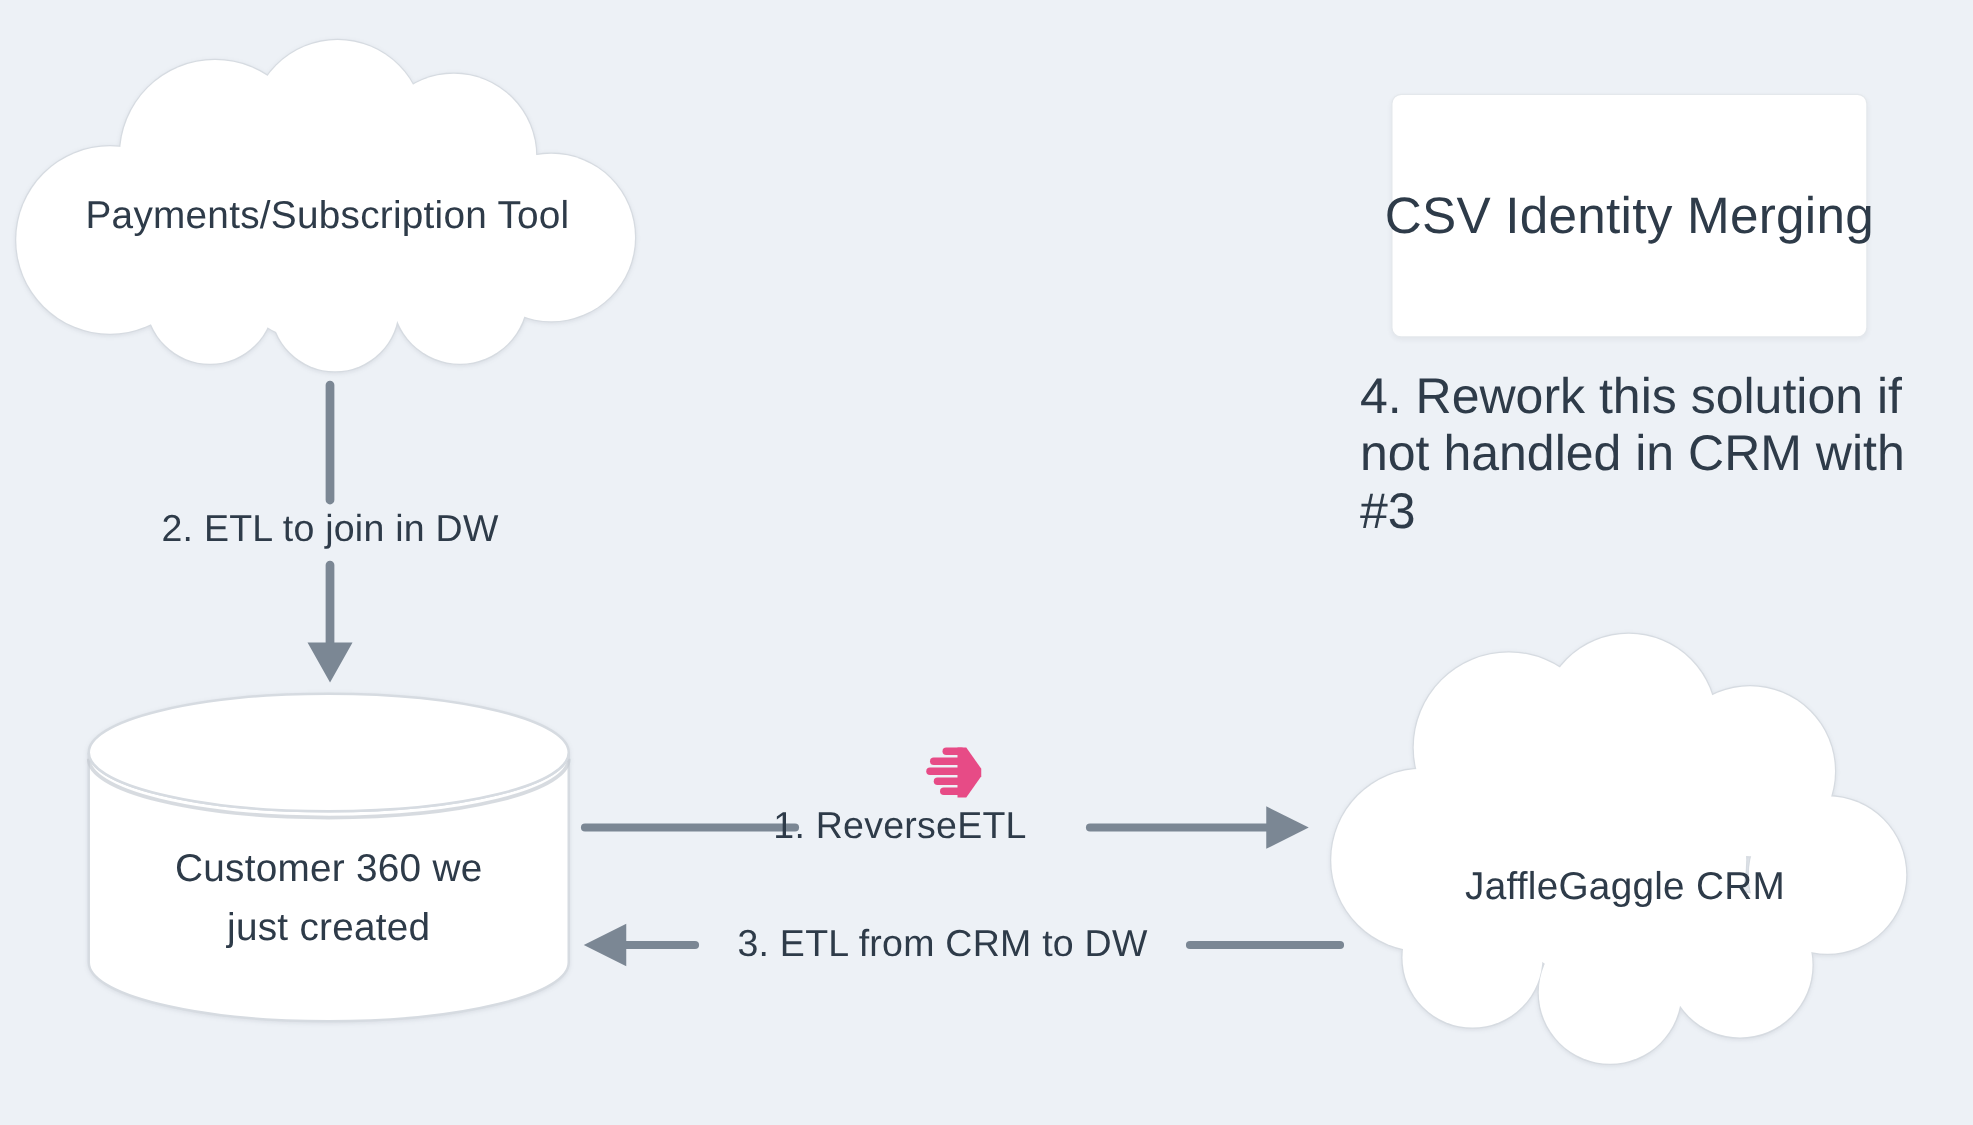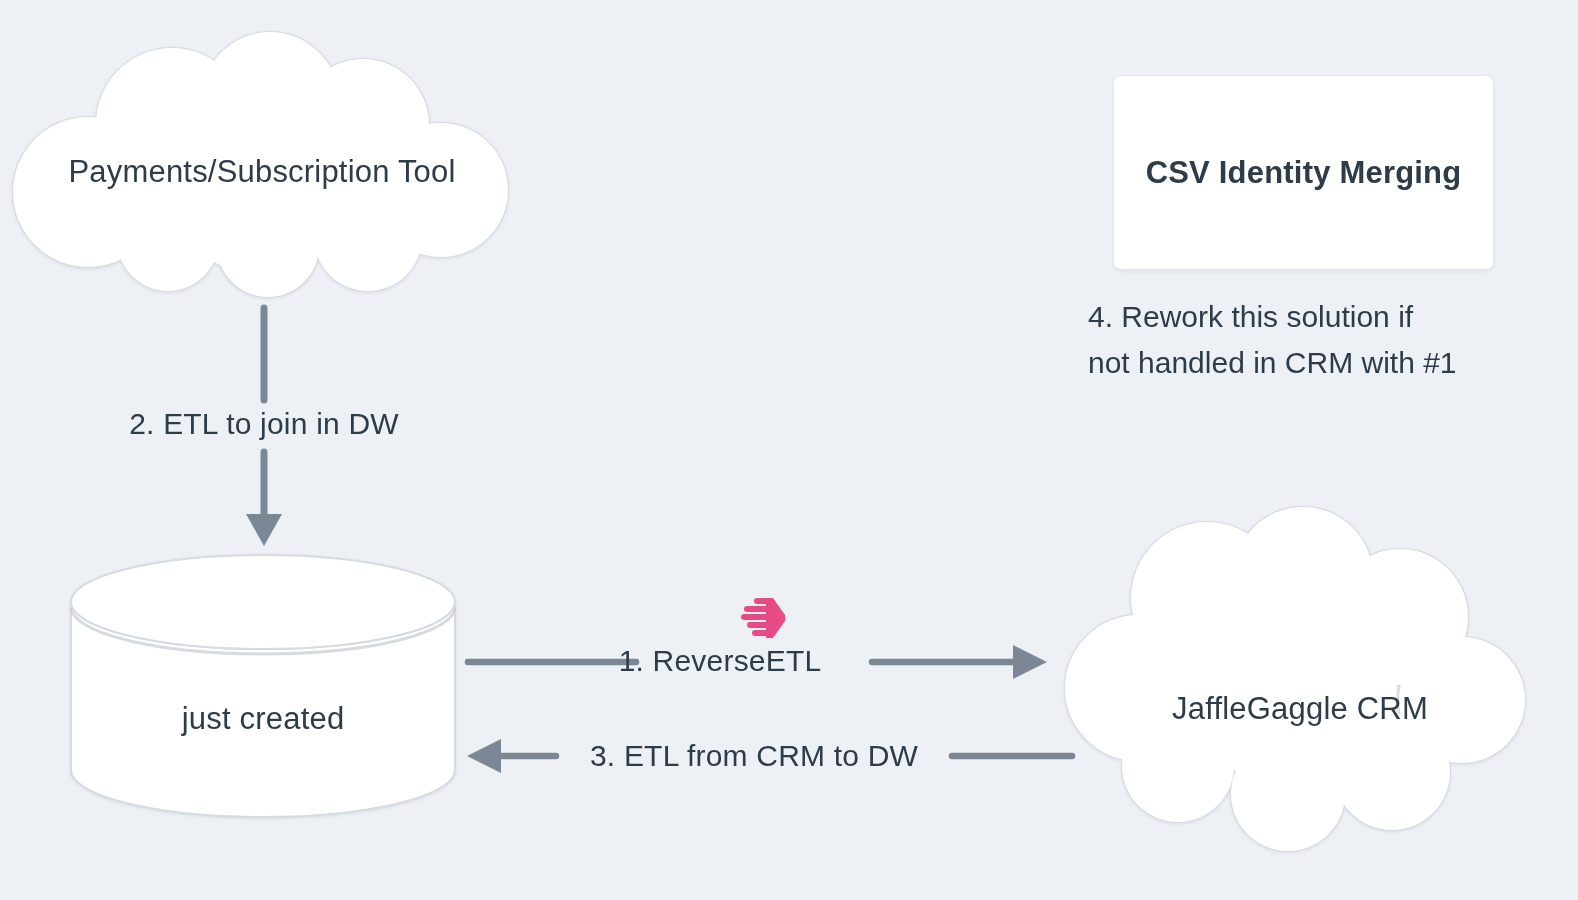--- a/index.html
+++ b/index.html
@@ -39,30 +39,30 @@
     width: 379px; height: 193px;
     background: #ffffff;
     border: 1px solid #e4e8ec;
     border-radius: 8px;
     box-shadow: 0 2px 4px rgba(45,59,74,0.06);
     display: flex;
     align-items: center;
     justify-content: center;
   }
   .csv-box .box-label {
-    font-size: 31px;
-    font-weight: 700;
+    font-size: 41px;
+    font-weight: 400;
     letter-spacing: 0.2px;
     color: #2e3b49;
     white-space: nowrap;
   }
   .note {
     position: absolute;
     left: 1088px; top: 294px;
-    font-size: 30px;
+    font-size: 40px;
     font-weight: 500;
     line-height: 46px;
     color: #2e3b49;
   }
   .note .line { display: block; }
 </style>
 </head>
 <body>
 
 <div class="canvas">
@@ -153,29 +153,30 @@
     </g>
   </svg>
 
   <div class="label" style="left:262px; top:172px;">Payments/Subscription Tool</div>
 
   <div class="csv-box">
     <div class="box-label">CSV Identity Merging</div>
   </div>
 
   <div class="label" style="left:263px; top:718px;">
+    <span class="line">Customer 360 we</span>
     <span class="line">just created</span>
   </div>
 
   <div class="label" style="left:1300px; top:690px;margin-top:19px;">JaffleGaggle CRM</div>
 
   <div class="label edge-label" style="left:264px; top:424px;">2. ETL to join in DW</div>
 
   <div class="label edge-label" style="left:720px; top:661px;">1. ReverseETL</div>
 
   <div class="label edge-label" style="left:754px; top:756px;">3. ETL from CRM to DW</div>
 
   <div class="note">
     <span class="line">4. Rework this solution if</span>
-    <span class="line">not handled in CRM with #1</span>
+    <span class="line">not handled in CRM with #3</span>
   </div>
 
 </div>
 
 </body></html>

